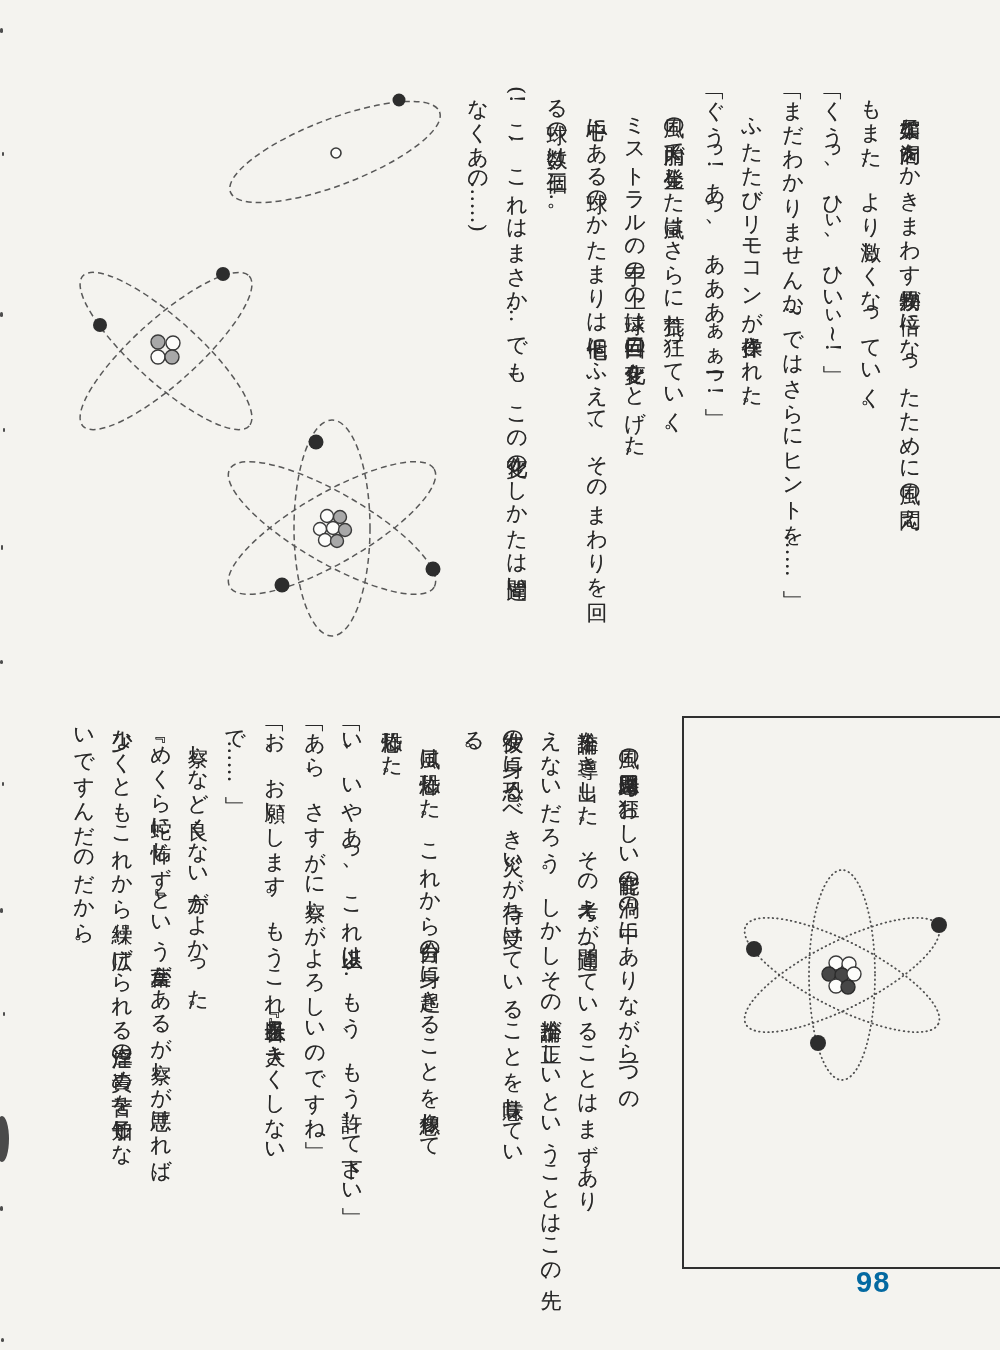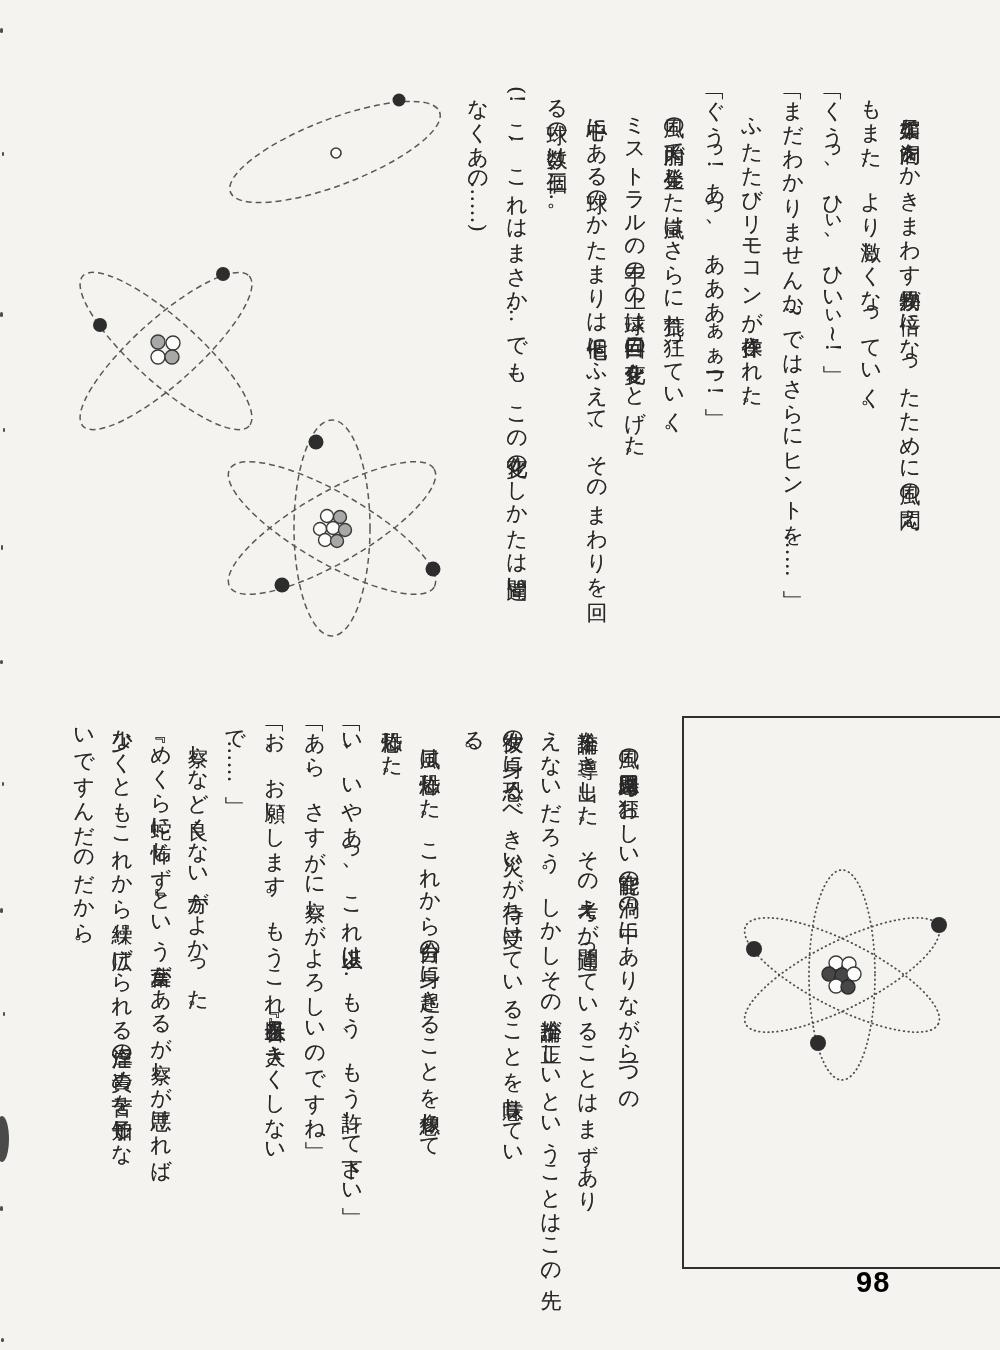--- a/index.html
+++ b/index.html
@@ -28,21 +28,21 @@
     width: 334px; height: 549px;
     border: 2px solid #2f2f2f;
   }
   .page-number {
     position: absolute;
     left: 856px; top: 1266px;
     font-family: "Liberation Sans", sans-serif;
     font-weight: bold;
     font-size: 29px;
     letter-spacing: 1px;
-    color: #000000;
+    color: #0369a1;
   }
   svg.diagrams { position: absolute; left: 0; top: 0; }
   .orbit      { fill: none; stroke: #585858; stroke-width: 1.5; stroke-dasharray: 6 4; }
   .orbit-dot  { fill: none; stroke: #4f4f4f; stroke-width: 1.8; stroke-dasharray: 0.6 4; stroke-linecap: round; }
   .electron   { fill: #2d2d2d; }
   .nucleon-w  { fill: #fcfcfa; stroke: #3a3a3a; stroke-width: 1.4; }
   .nucleon-g  { fill: #a8a8a8; stroke: #3a3a3a; stroke-width: 1.4; }
   .nucleon-d  { fill: #474747; stroke: #2b2b2b; stroke-width: 1.4; }
   .nucleus-open { fill: #fbfbf9; stroke: #3a3a3a; stroke-width: 1.6; }
   .speck { position: absolute; background: #4d4d4d; border-radius: 2px; }

